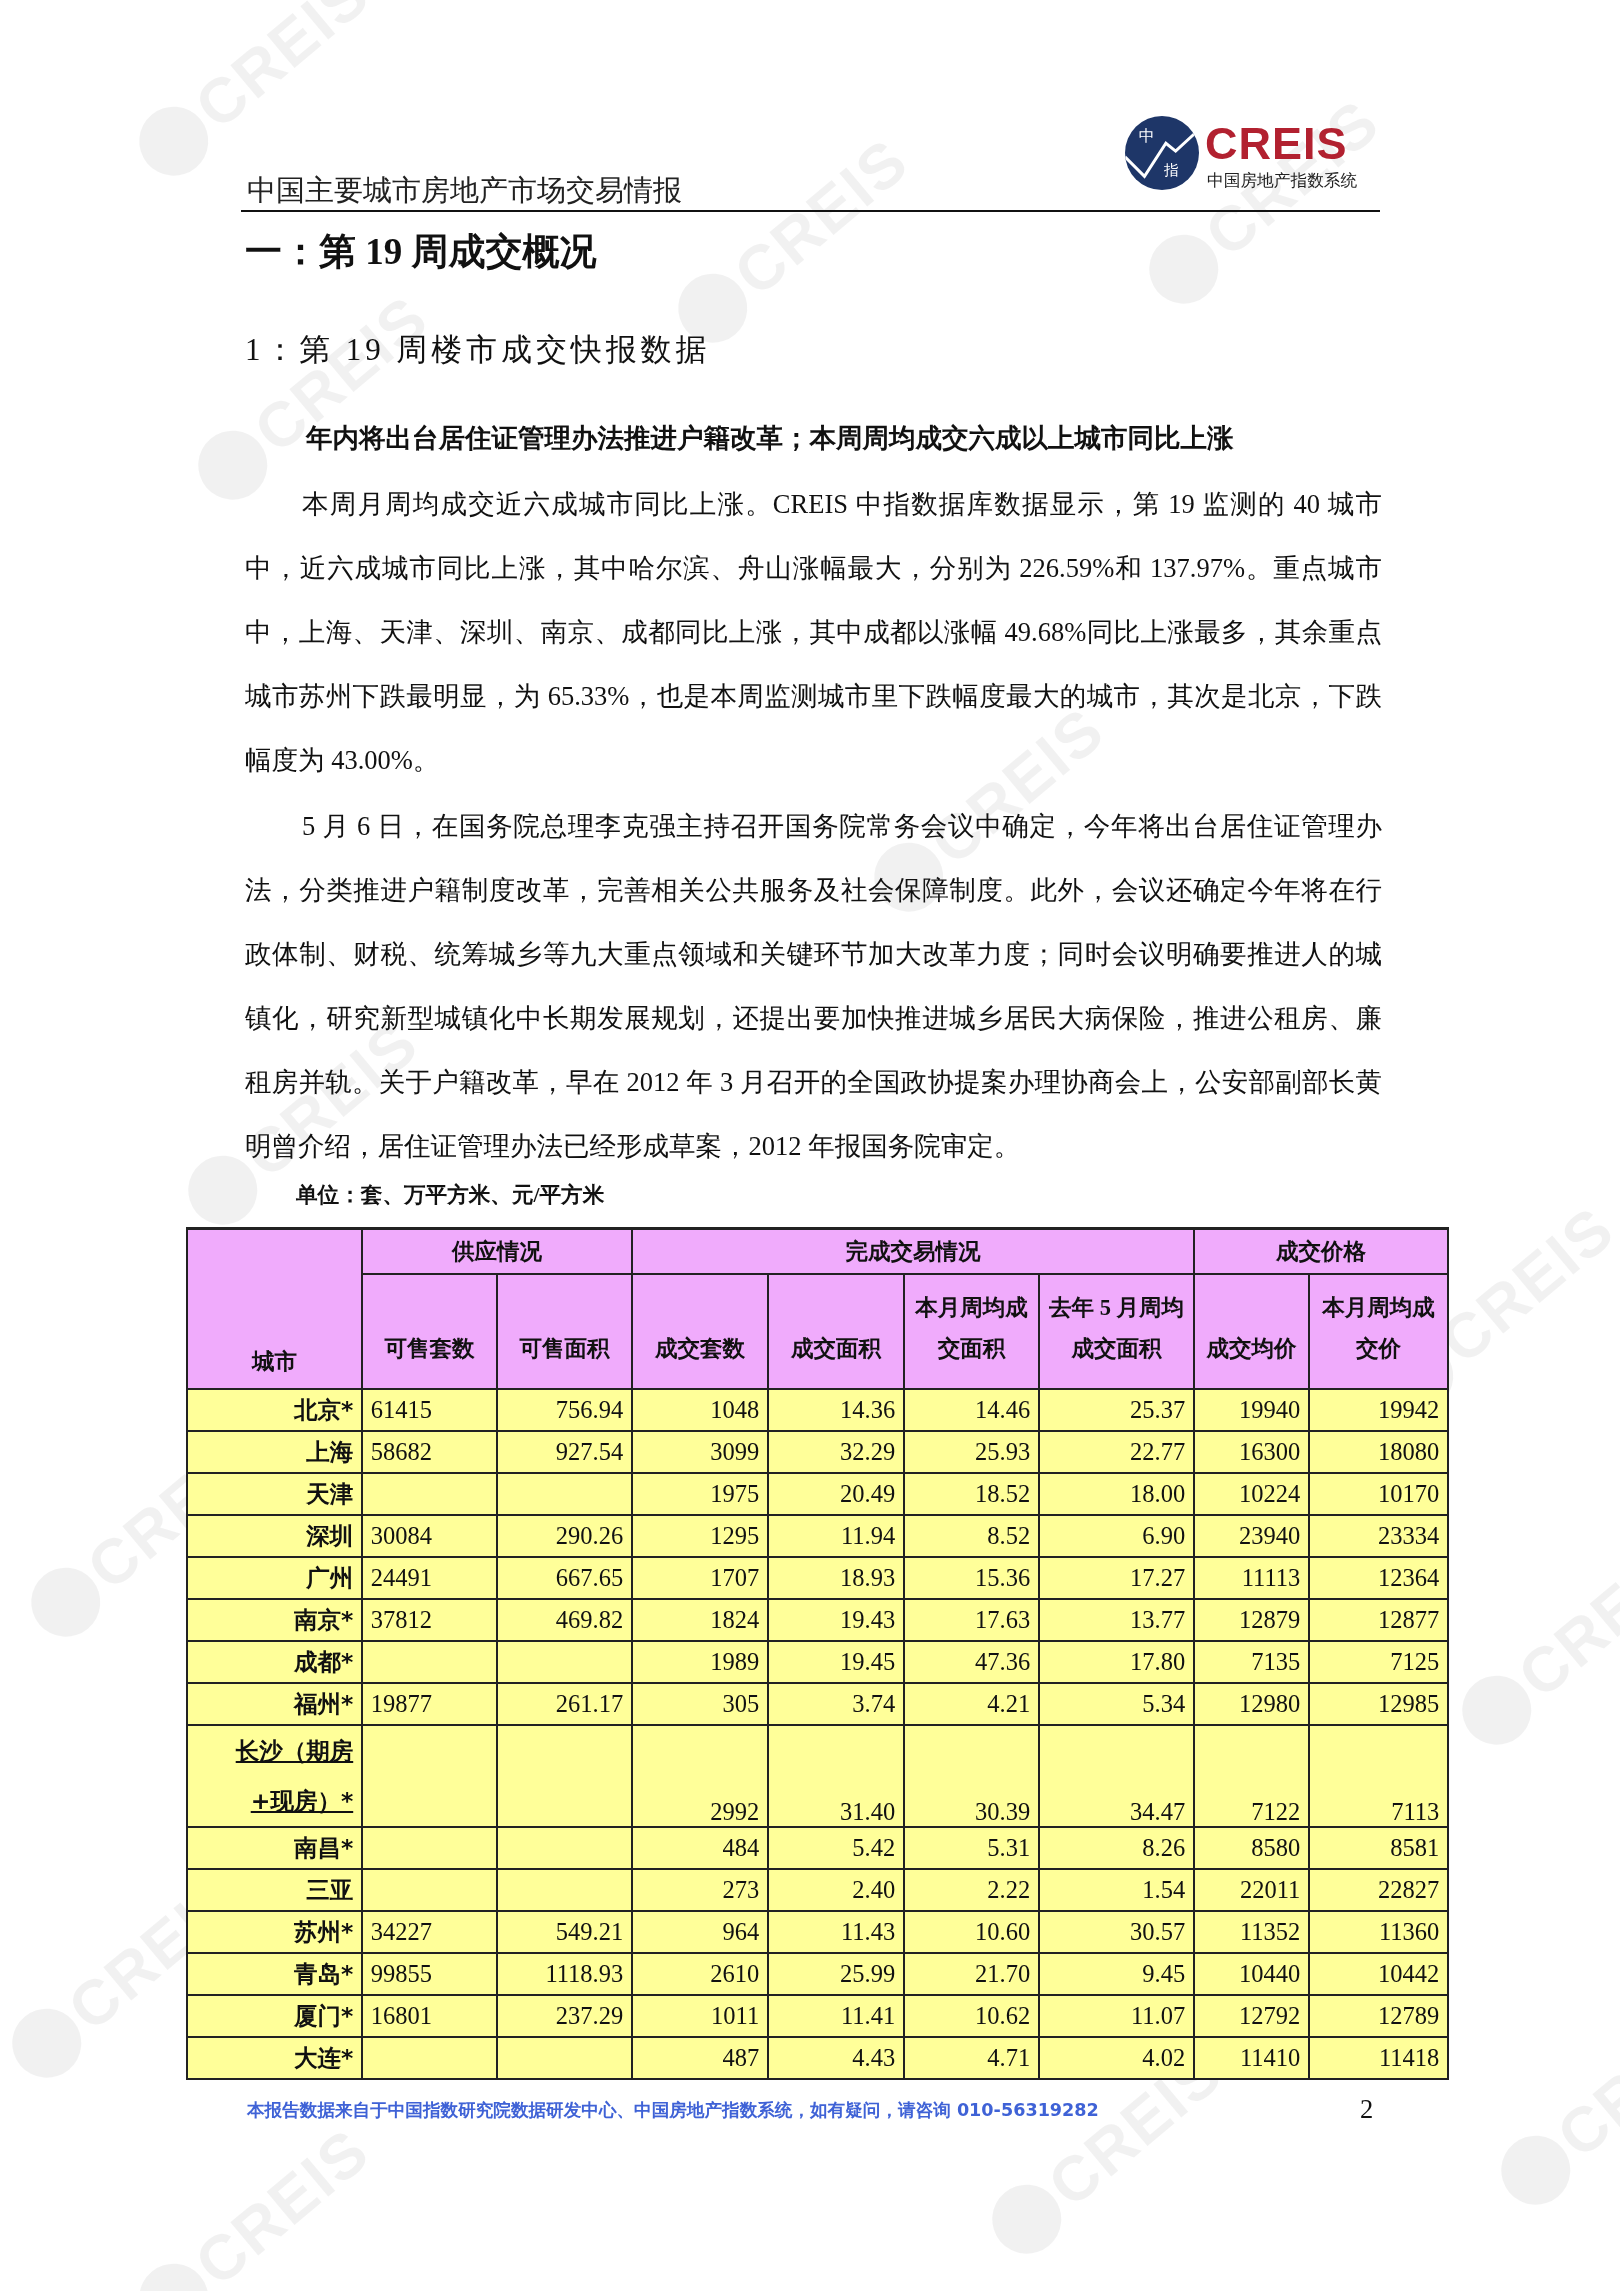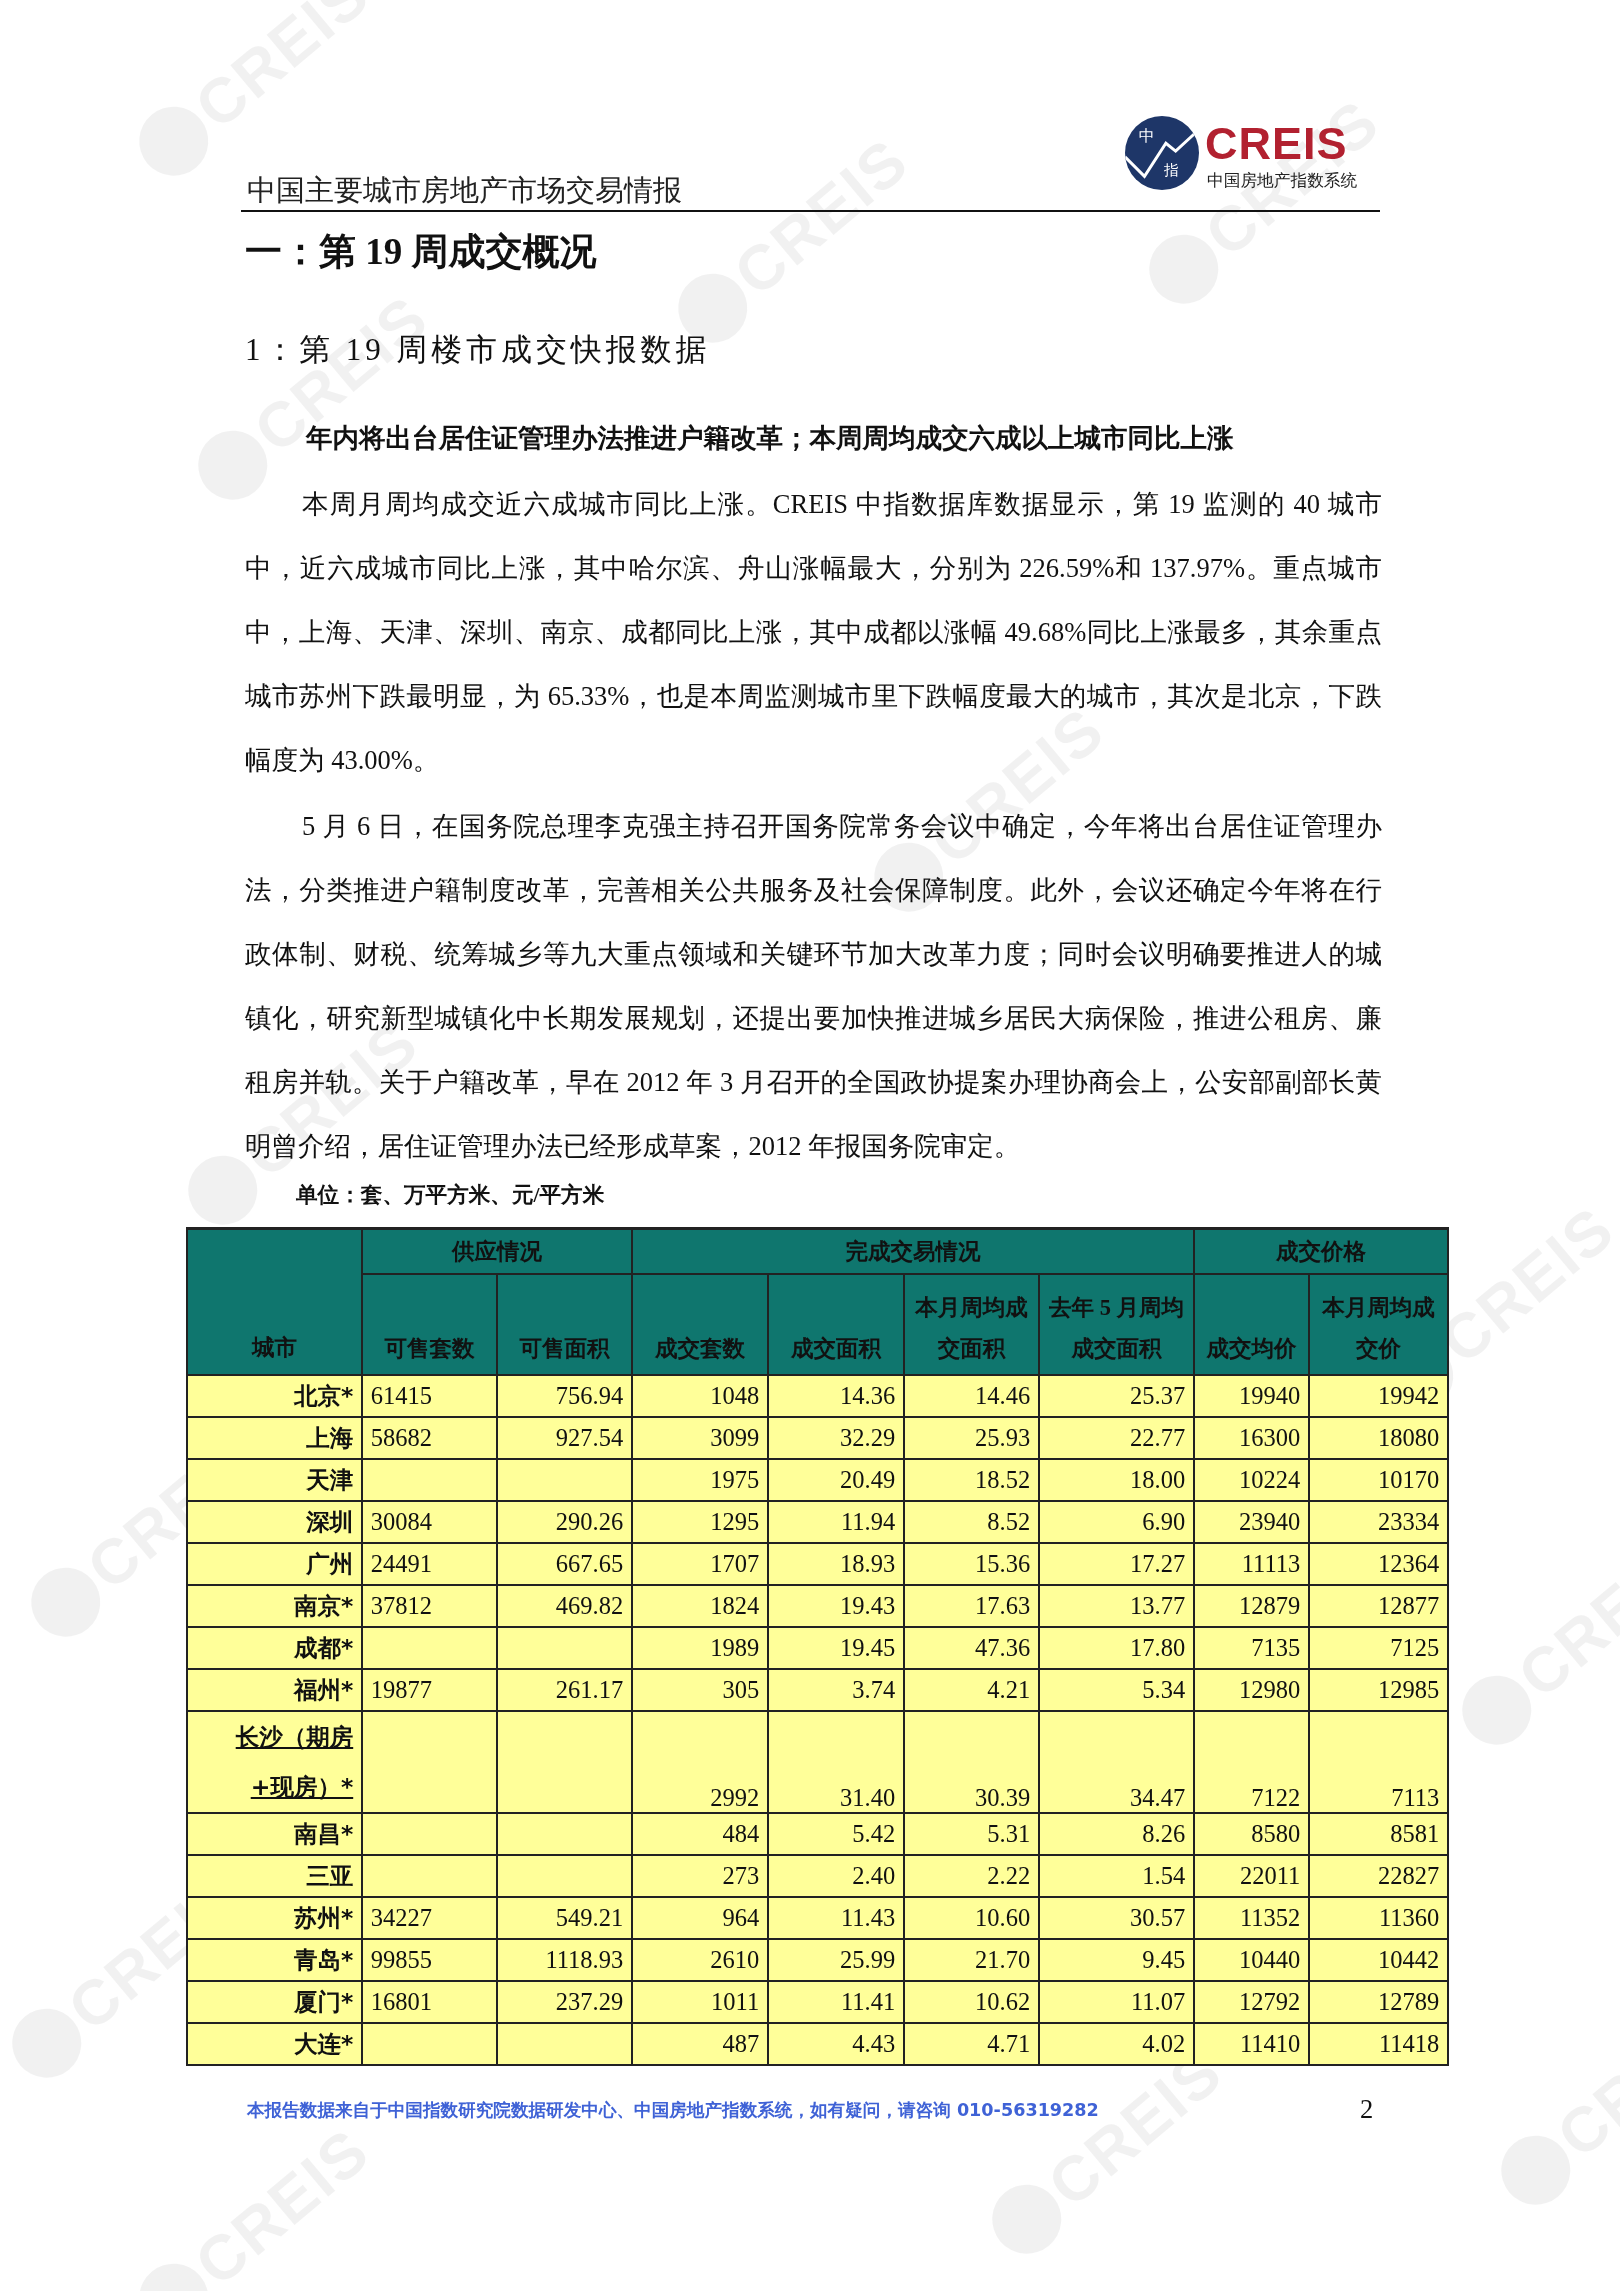--- a/index.html
+++ b/index.html
@@ -24,23 +24,23 @@
   .h1 { position: absolute; left: 245px; top: 227px; font-size: 37px; font-weight: bold; }
   .h2 { position: absolute; left: 245px; top: 329px; font-size: 31px; font-weight: normal; letter-spacing: 3.9px; }
   .h3 { position: absolute; left: 306px; top: 420px; font-size: 26.5px; font-weight: bold; }
   .para { position: absolute; left: 245px; width: 1137px; font-size: 26.5px; line-height: 64px; text-align: justify; text-indent: 57px; }
   .p1 { top: 472px; }
   .p2 { top: 794px; }
   .unit { position: absolute; left: 296px; top: 1180px; font-size: 21.6px; font-weight: bold; }
 
   table.data { position: absolute; left: 186px; top: 1227px; border-collapse: collapse; table-layout: fixed; width: 1262px; font-size: 24.5px; }
   table.data th, table.data td { border: 2px solid #222; padding: 0 7.8px; }
-  table.data th { background: #0f766e; font-weight: bold; font-size: 22.5px; text-align: center; line-height: 41px; }
+  table.data th { background: #f0abfc; font-weight: bold; font-size: 22.5px; text-align: center; line-height: 41px; }
   table.data thead tr.top th { height: 43px; }
-  table.data thead tr.sub th { height: 94px; vertical-align: bottom; padding-bottom: 5px; line-height: 41px; }
+  table.data thead tr.sub th { height: 94px; vertical-align: bottom; padding-bottom: 19px; line-height: 41px; }
   table.data th.city-h { vertical-align: bottom; padding-bottom: 5.9px; }
   table.data td { background: #ffff99; height: 40px; text-align: right; }
   table.data td.city { text-align: right; font-family: "DejaVu Sans", sans-serif; font-weight: bold; font-size: 23.5px; }
   table.data td.c-left { text-align: left; margin-top: 20px; }
   table.data tr.tall td { height: 84px; vertical-align: bottom; }
   table.data tr.tall td.city { line-height: 50px; vertical-align: top; text-decoration: underline; }
   table.data thead { border-top: 3.9px solid #222; }
   table.data tr.first-data td { border-top: 2.9px solid #222; }
 
   .footer { position: absolute; left: 247px; top: 2098px; font-family: "DejaVu Sans", sans-serif; font-weight: bold; font-size: 17.6px; color: #3f62d6; }

